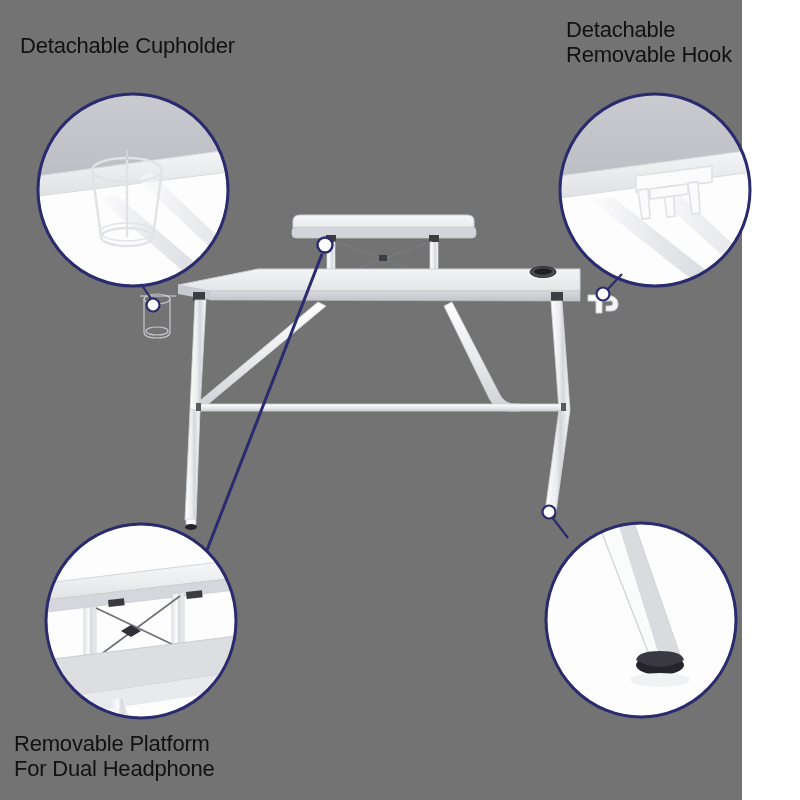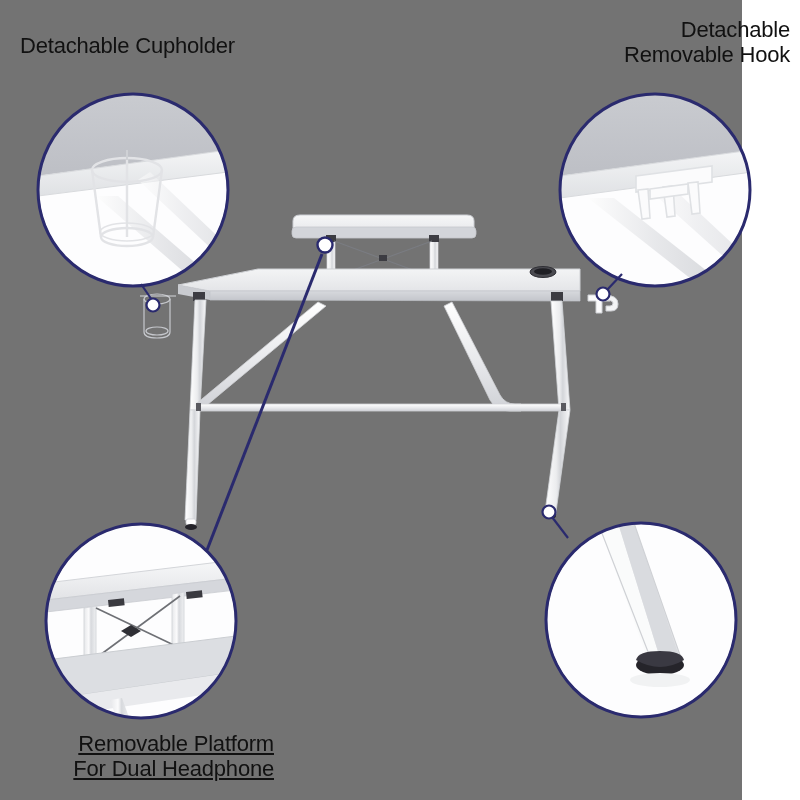--- a/index.html
+++ b/index.html
@@ -39,28 +39,27 @@
   }
   #label-cupholder {
     left: 20px;
     top: 33px;
     text-align: left;
   }
   #label-headphone {
     left: 566px;
     top: 17px;
     width: 224px;
-    text-align: right;
+    text-align: left;
   }
   #label-platform {
     left: 14px;
     top: 731px;
     width: 260px;
-    text-align: right;
-    text-decoration: underline;
+    text-align: left;
   }
   #label-glides {
     left: 530px;
     top: 718px;
     width: 226px;
     text-align: center;
   }
 </style>
 </head>
 <body>

